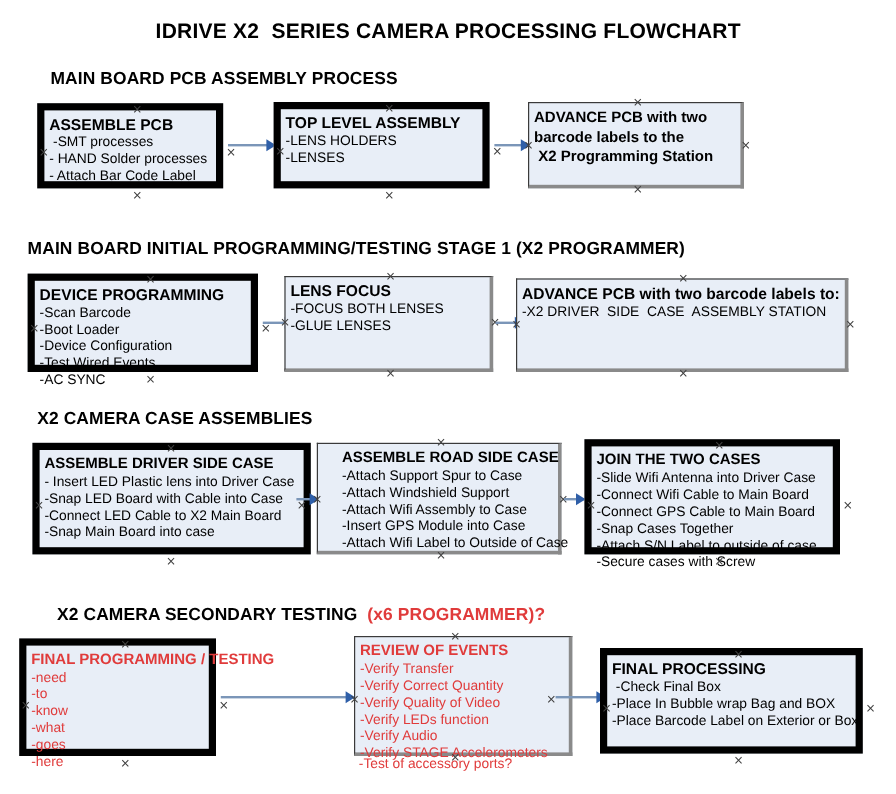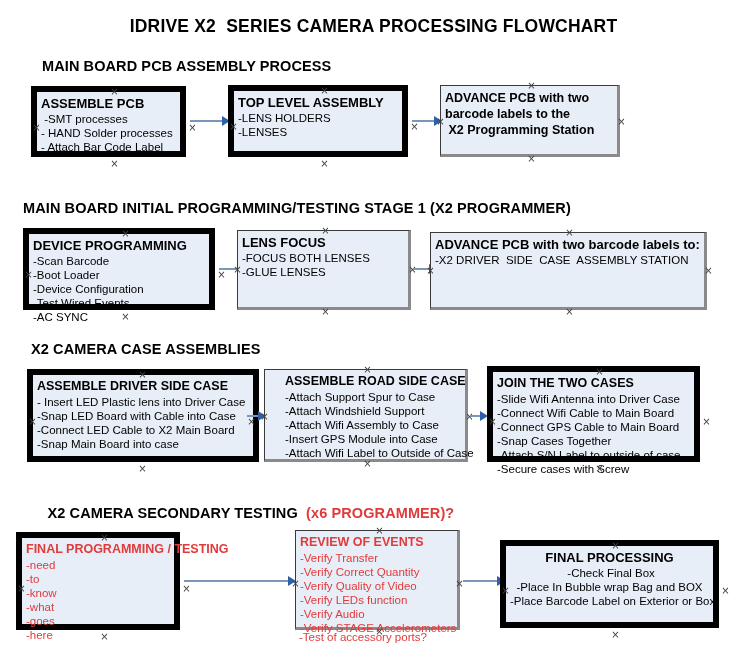--- a/index.html
+++ b/index.html
@@ -292,41 +292,41 @@
     </div>
     <span class="handle" style="left:-5px; top:46px;"></span>
     <span class="handle" style="left:78px; top:-5px;"></span>
     <span class="handle" style="left:78px; top:94px;"></span>
     <span class="handle" style="left:160px; top:46px;"></span>
   </div>
 
   <div class="conn" style="left:184px; top:580px; width:110px;"></div>
   <div class="conn-head" style="left:288px; top:576px;"></div>
 
-  <div class="box thick red" style="left:295px; top:530px; width:165px; height:100px;">
+  <div class="box thick red" style="left:295px; top:530px; width:182px; height:100px;">
     <div class="box-inner">
       <div class="box-title narrowtitle">REVIEW OF EVENTS</div>
       <div class="box-line">-Verify Transfer</div>
       <div class="box-line">-Verify Correct Quantity</div>
       <div class="box-line">-Verify Quality of Video</div>
       <div class="box-line">-Verify LEDs function</div>
       <div class="box-line">-Verify Audio</div>
       <div class="box-line">-Verify STAGE Accelerometers</div>
     </div>
     <span class="handle" style="left:-5px; top:48px;"></span>
     <span class="handle" style="left:79px; top:-5px;"></span>
     <span class="handle" style="left:79px; top:96px;"></span>
     <span class="handle" style="left:159px; top:48px;"></span>
   </div>
   <div class="overflow-line" style="left:299px; top:630px;">-Test of accessory ports?</div>
 
   <div class="conn" style="left:463px; top:580px; width:40px;"></div>
   <div class="conn-head" style="left:497px; top:576px;"></div>
 
-  <div class="box thin" style="left:500px; top:540px; width:219px; height:88px;text-align:center;">
+  <div class="box thin" style="left:500px; top:540px; width:219px; height:88px;">
     <div class="box-inner">
       <div class="box-title">FINAL PROCESSING</div>
       <div class="box-line"> -Check Final Box</div>
       <div class="box-line">-Place In Bubble wrap Bag and BOX</div>
       <div class="box-line">-Place Barcode Label on Exterior or Box</div>
     </div>
     <span class="handle" style="left:-5px; top:40px;"></span>
     <span class="handle" style="left:105px; top:-5px;"></span>
     <span class="handle" style="left:105px; top:84px;"></span>
     <span class="handle" style="left:215px; top:40px;"></span>

